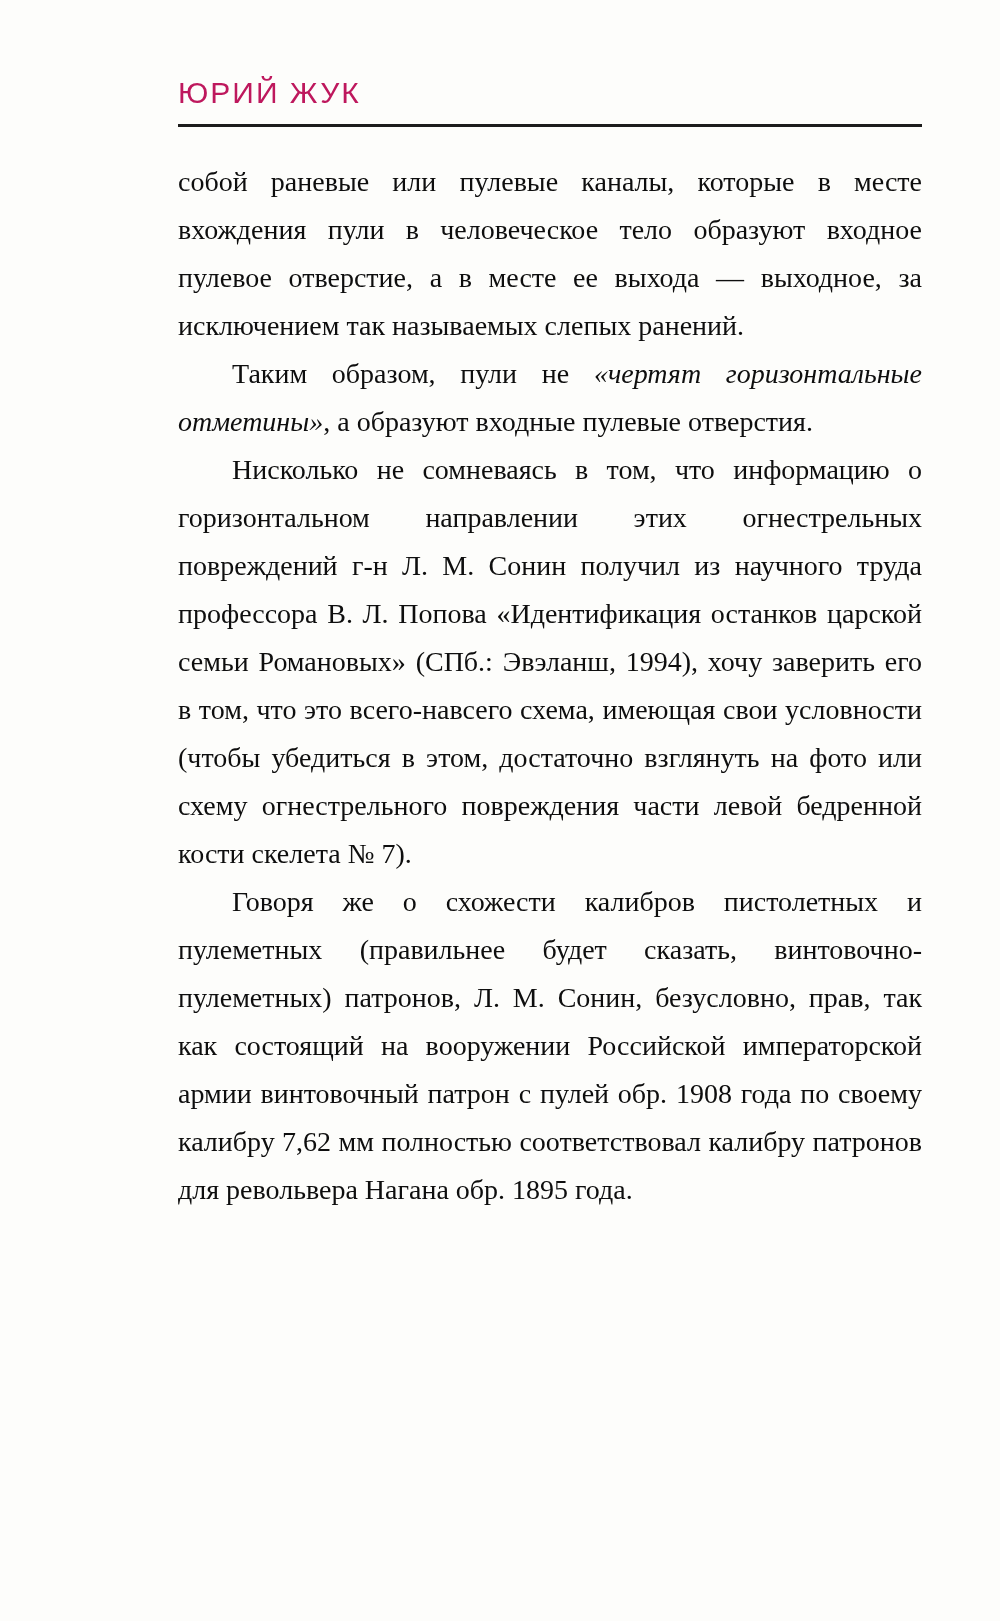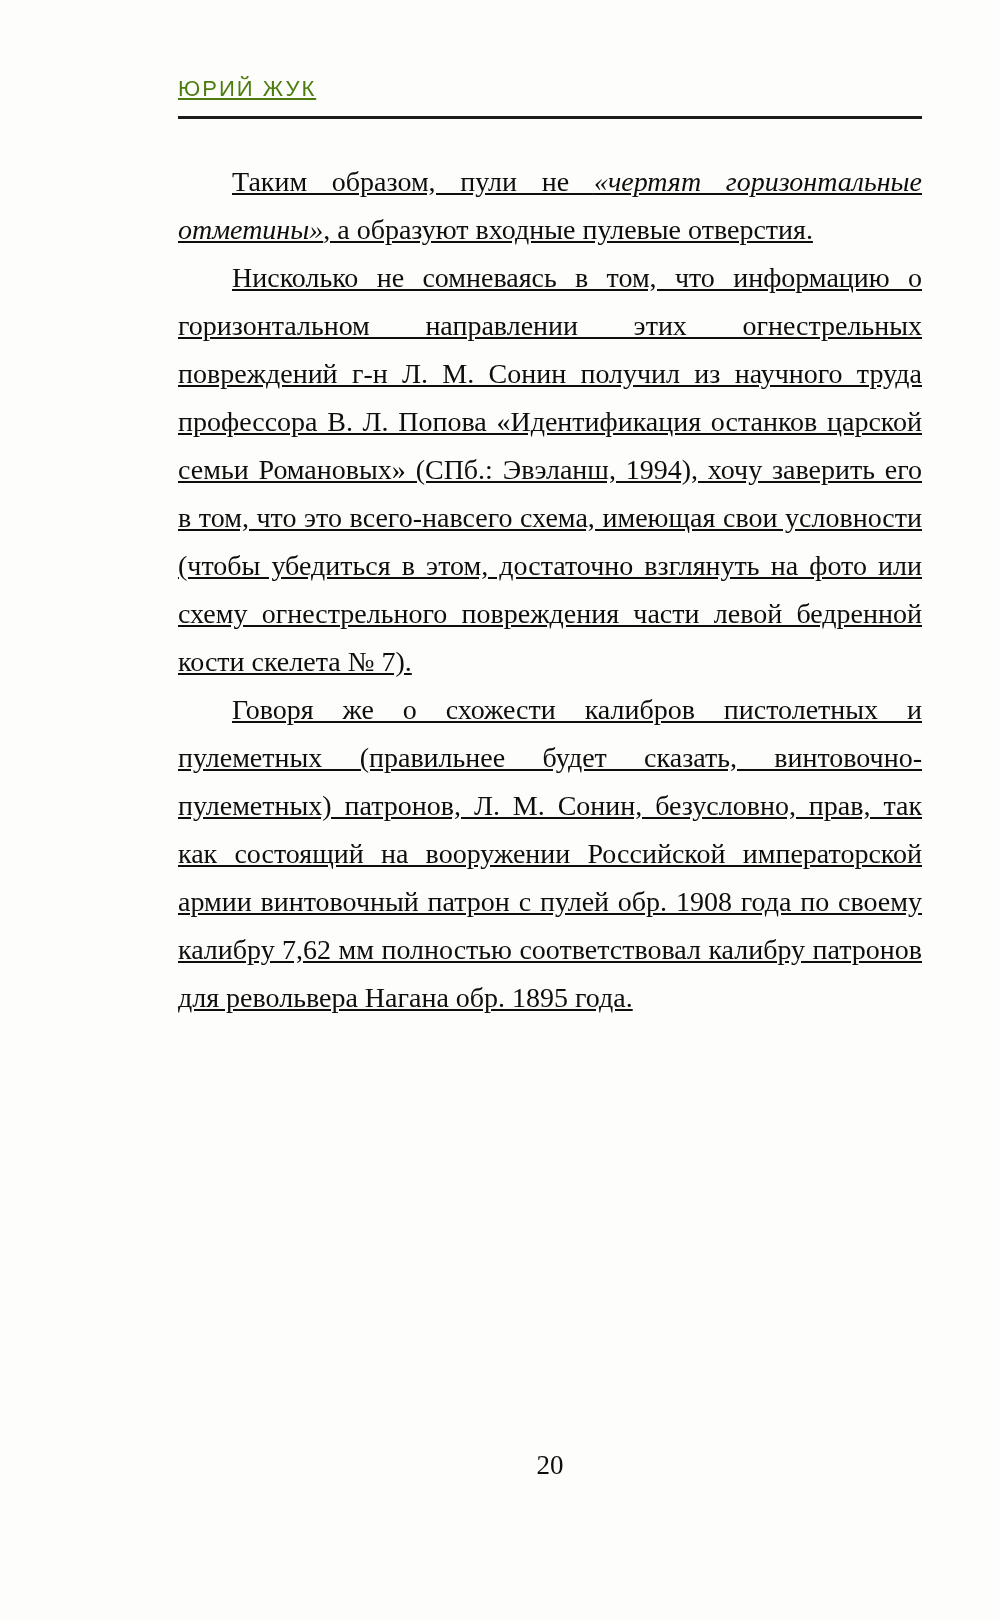--- a/index.html
+++ b/index.html
@@ -16,25 +16,24 @@
     overflow: hidden;
   }
   .running-head {
     position: absolute;
     left: 178px;
     top: 76px;
     width: 744px;
   }
   .running-head .title {
     font-family: "Liberation Sans", sans-serif;
-    font-size: 22px;
+    font-size: 30px;
     font-weight: 500;
     letter-spacing: 2px;
-    color: #4d7c0f;
-    text-decoration: underline;
+    color: #be185d;
   }
   .running-head .rule {
     margin-top: 14px;
     height: 3px;
     background: #1c1c1c;
   }
   .body-text {
     position: absolute;
     left: 178px;
     top: 158px;
@@ -44,21 +43,20 @@
     line-height: 48px;
     text-align: justify;
     color: #0e0e0e;
   }
   .body-text p {
     margin: 0;
     padding: 0;
   }
   .body-text p.indent {
     text-indent: 54px;
-    text-decoration: underline;
   }
   .it {
     font-style: italic;
   }
   .page-number {
     position: absolute;
     left: 178px;
     width: 744px;
     top: 1450px;
     text-align: center;
@@ -71,20 +69,20 @@
 <body>
 
 <div class="page">
 
   <div class="running-head">
     <div class="title">ЮРИЙ ЖУК</div>
     <div class="rule"></div>
   </div>
 
   <div class="body-text">
+      <p><span>собой раневые или пулевые каналы, которые в месте вхождения пули в человеческое тело образуют входное пулевое отверстие, а в месте ее выхода — выходное, за исключением так называемых слепых ранений.</span></p>
       <p class="indent"><span>Таким образом, пули не </span><span class="it">«чертят горизонтальные отметины»</span><span>, а образуют входные пулевые отверстия.</span></p>
       <p class="indent"><span>Нисколько не сомневаясь в том, что информацию о горизонтальном направлении этих огнестрельных повреждений г-н Л. М. Сонин получил из научного труда профессора В. Л. Попова «Идентификация останков царской семьи Романовых» (СПб.: Эвэланш, 1994), хочу заверить его в том, что это всего-навсего схема, имеющая свои условности (чтобы убедиться в этом, достаточно взглянуть на фото или схему огнестрельного повреждения части левой бедренной кости скелета № 7).</span></p>
       <p class="indent"><span>Говоря же о схожести калибров пистолетных и пулеметных (правильнее будет сказать, винтовочно-пулеметных) патронов, Л. М. Сонин, безусловно, прав, так как состоящий на вооружении Российской императорской армии винтовочный патрон с пулей обр. 1908 года по своему калибру 7,62 мм полностью соответствовал калибру патронов для револьвера Нагана обр. 1895 года.</span></p>
     </div>
 
-  <div class="page-number">20</div>
 
 </div>
 
 </body></html>

